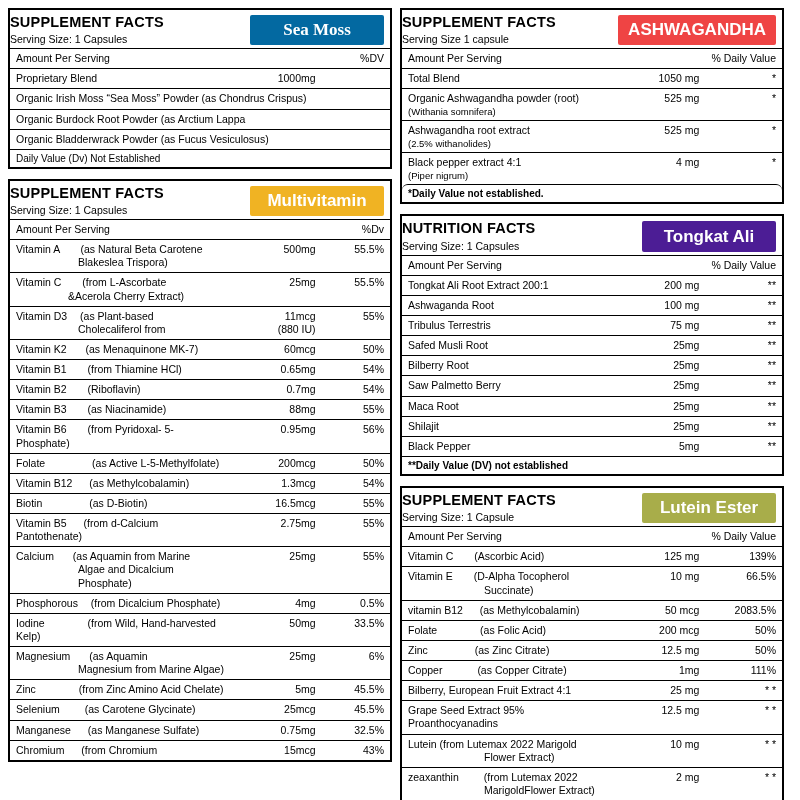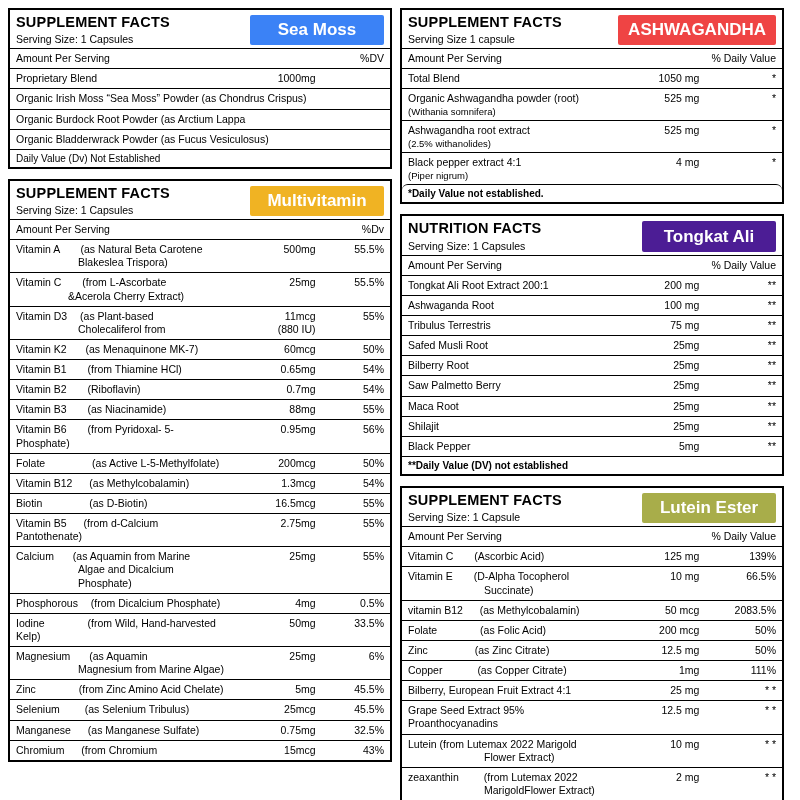--- a/index.html
+++ b/index.html
@@ -19,21 +19,21 @@
   .col { width: 384px; display: flex; flex-direction: column; gap: 10px; }
 
   .panel {
     border: 2px solid #000;
     background: #fff;
     padding: 0;
   }
   .panel-head {
     display: flex;
     align-items: stretch;
-    padding: 5px 6px 3px 6px;
+    padding: 5px 6px 3px 0;
     gap: 36px;
   }
   .head-left { flex: 1 1 auto; display:flex; flex-direction:column; justify-content:flex-start; }
   .sf-title {
     font-size: 14.5px;
     font-weight: bold;
     letter-spacing: .2px;
     line-height: 1.05;
     color: #000;
   }
@@ -101,21 +101,21 @@
 <div id="root">
 
   <div class="col">
 
     <div class="panel">
       <div class="panel-head">
         <div class="head-left">
           <div class="sf-title">SUPPLEMENT FACTS</div>
           <div class="serving">Serving Size: 1 Capsules</div>
         </div>
-        <div class="badge" style="background:#3b82f6;">Sea Moss</div>
+        <div class="badge" style="background:#0369a1;font-family:Liberation Serif, serif;">Sea Moss</div>
       </div>
       <table class="rows">
         <tbody>
             <tr class="hdr">
           <td class="nm w-nm">Amount Per Serving</td>
           <td class="am w-am"></td>
           <td class="dv w-dv">%DV</td>
         </tr>
         <tr>
           <td class="nm">Proprietary Blend</td>
@@ -308,21 +308,21 @@
             <span>Zinc</span>
             <span style="display:inline; padding-left:40px;">(from Zinc Amino Acid Chelate)</span>
           </td>
           <td class="am">5mg</td>
           <td class="dv">45.5%</td>
         </tr>
 
         <tr>
           <td class="nm">
             <span>Selenium</span>
-            <span style="display:inline; padding-left:22px;">(as Selenium Tribulus)</span>
+            <span style="display:inline; padding-left:22px;">(as Carotene Glycinate)</span>
           </td>
           <td class="am">25mcg</td>
           <td class="dv">45.5%</td>
         </tr>
 
 
         <tr>
           <td class="nm">
             <span>Manganese</span>
             <span style="display:inline; padding-left:14px;">(as Manganese Sulfate)</span>

